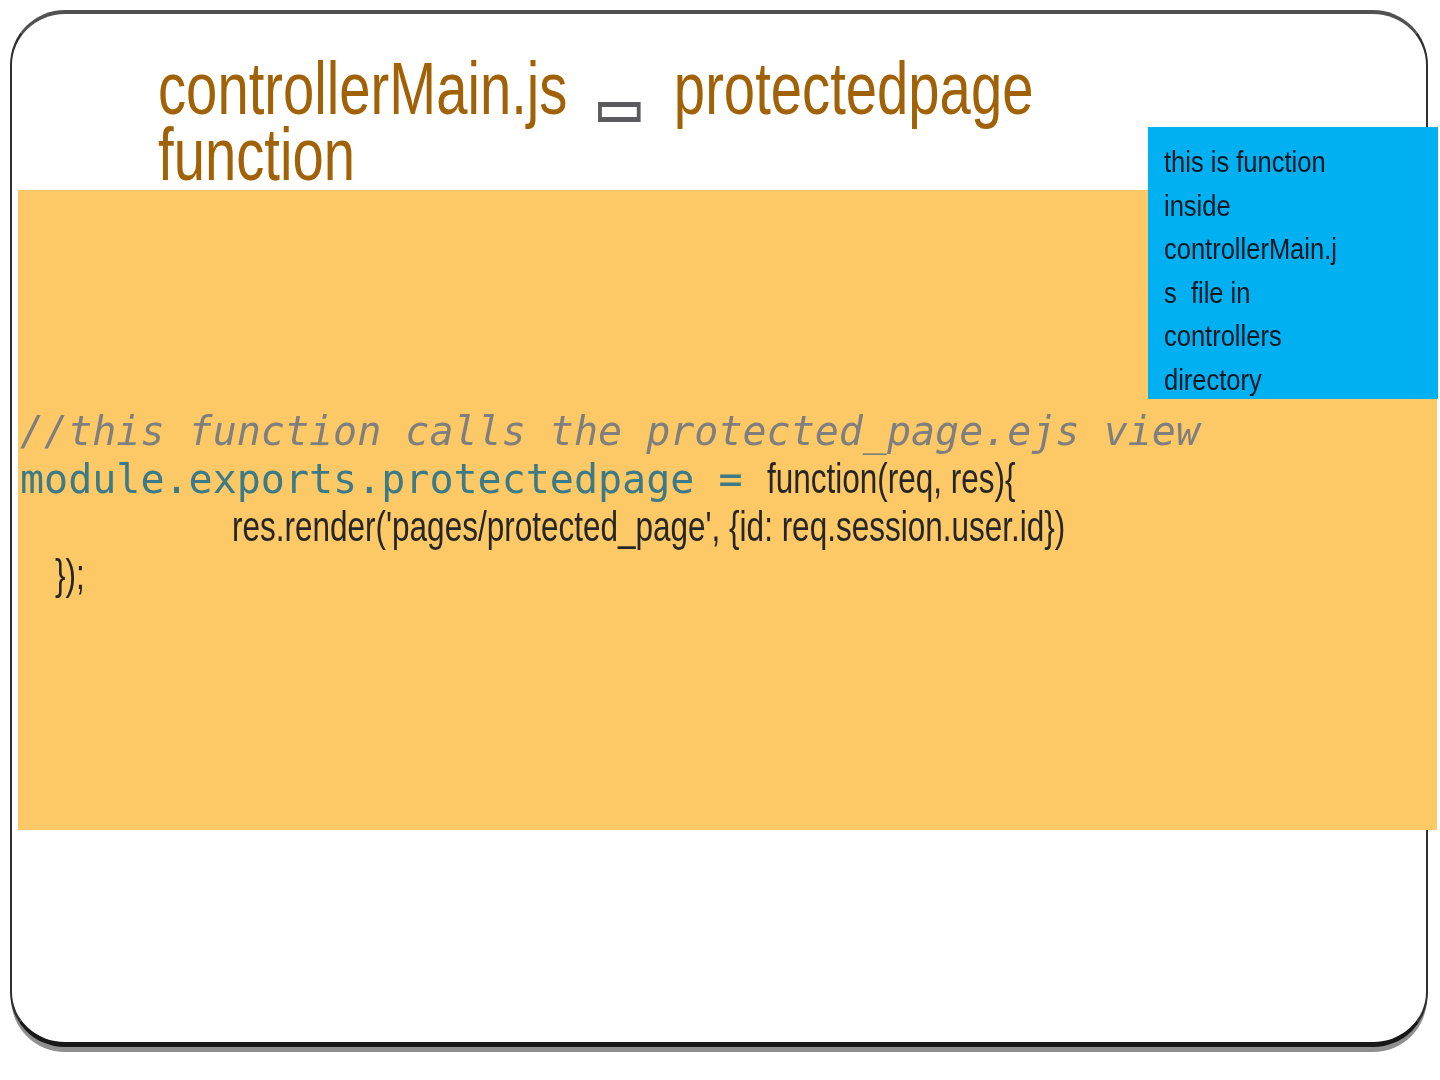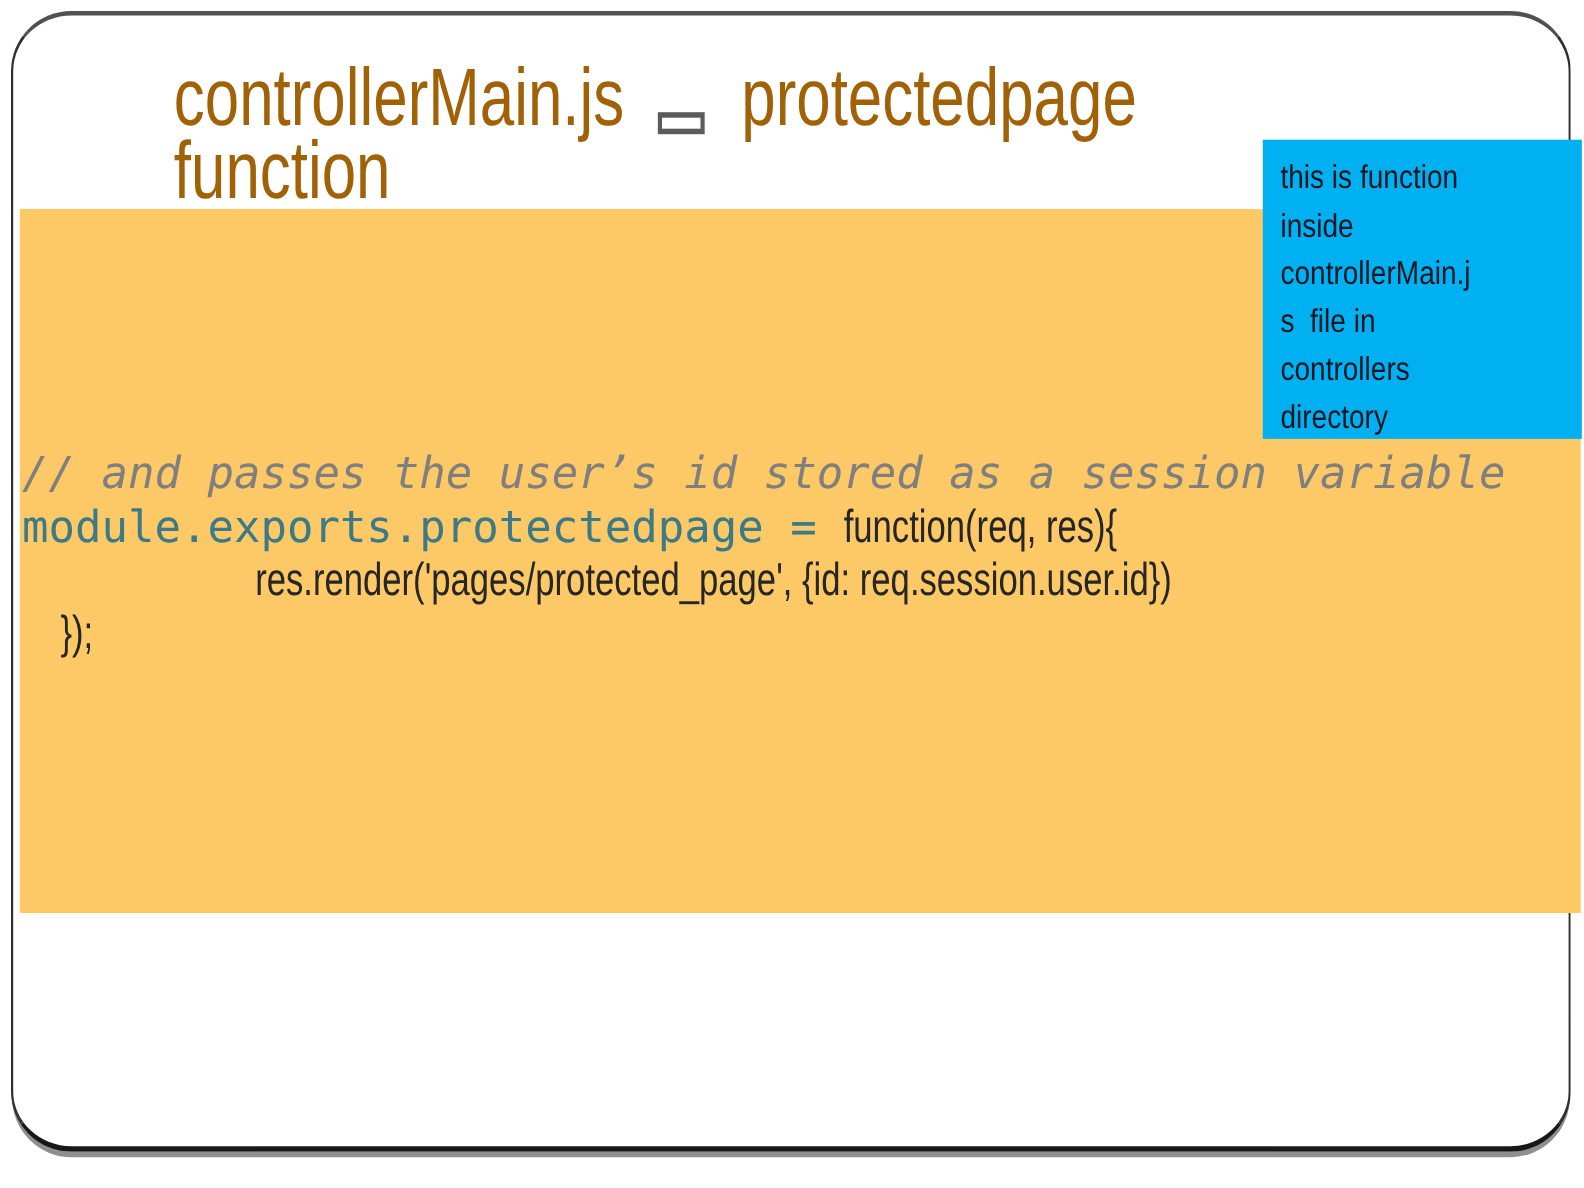--- a/index.html
+++ b/index.html
@@ -97,21 +97,21 @@
 <div class="slide-title" style="color: #a16207;">
   <div class="title-scale">
     <span>controllerMain.js</span><span class="glyph-box"></span><span>protectedpage</span><br>
     <span>function</span>
   </div>
 </div>
 
 <div class="code-panel" style="background: rgb(253, 201, 102);"></div>
 
 <div class="code-block" id="code-block">
-    <div class="code-line"><span class="seg-comment" style="color: rgb(127, 127, 127);">// and passes the user’s id stored as a session variable</span></div>
+    <div class="code-line"><span class="seg-comment" style="color: rgb(127, 127, 127);">//this function calls the protected_page.ejs view</span></div>
     <div class="code-line"><span class="seg-keyword" style="color: rgb(61, 122, 135);">module.exports.protectedpage = </span><span class="seg-plain" style="color: rgb(38, 38, 38);">function(req, res){</span></div>
     <div class="code-line" style="padding-left: 212px;"><span class="seg-plain" style="color: rgb(38, 38, 38);">res.render('pages/protected_page', {id: req.session.user.id})</span></div>
     <div class="code-line" style="padding-left: 35px;"><span class="seg-plain" style="color: rgb(38, 38, 38);">});</span></div>
   </div>
 
 <div class="callout" style="background: rgb(0, 176, 240);">
   <div class="callout-text" style="color: rgb(10, 22, 34);">this is function
 inside
 controllerMain.j
 s  file in

